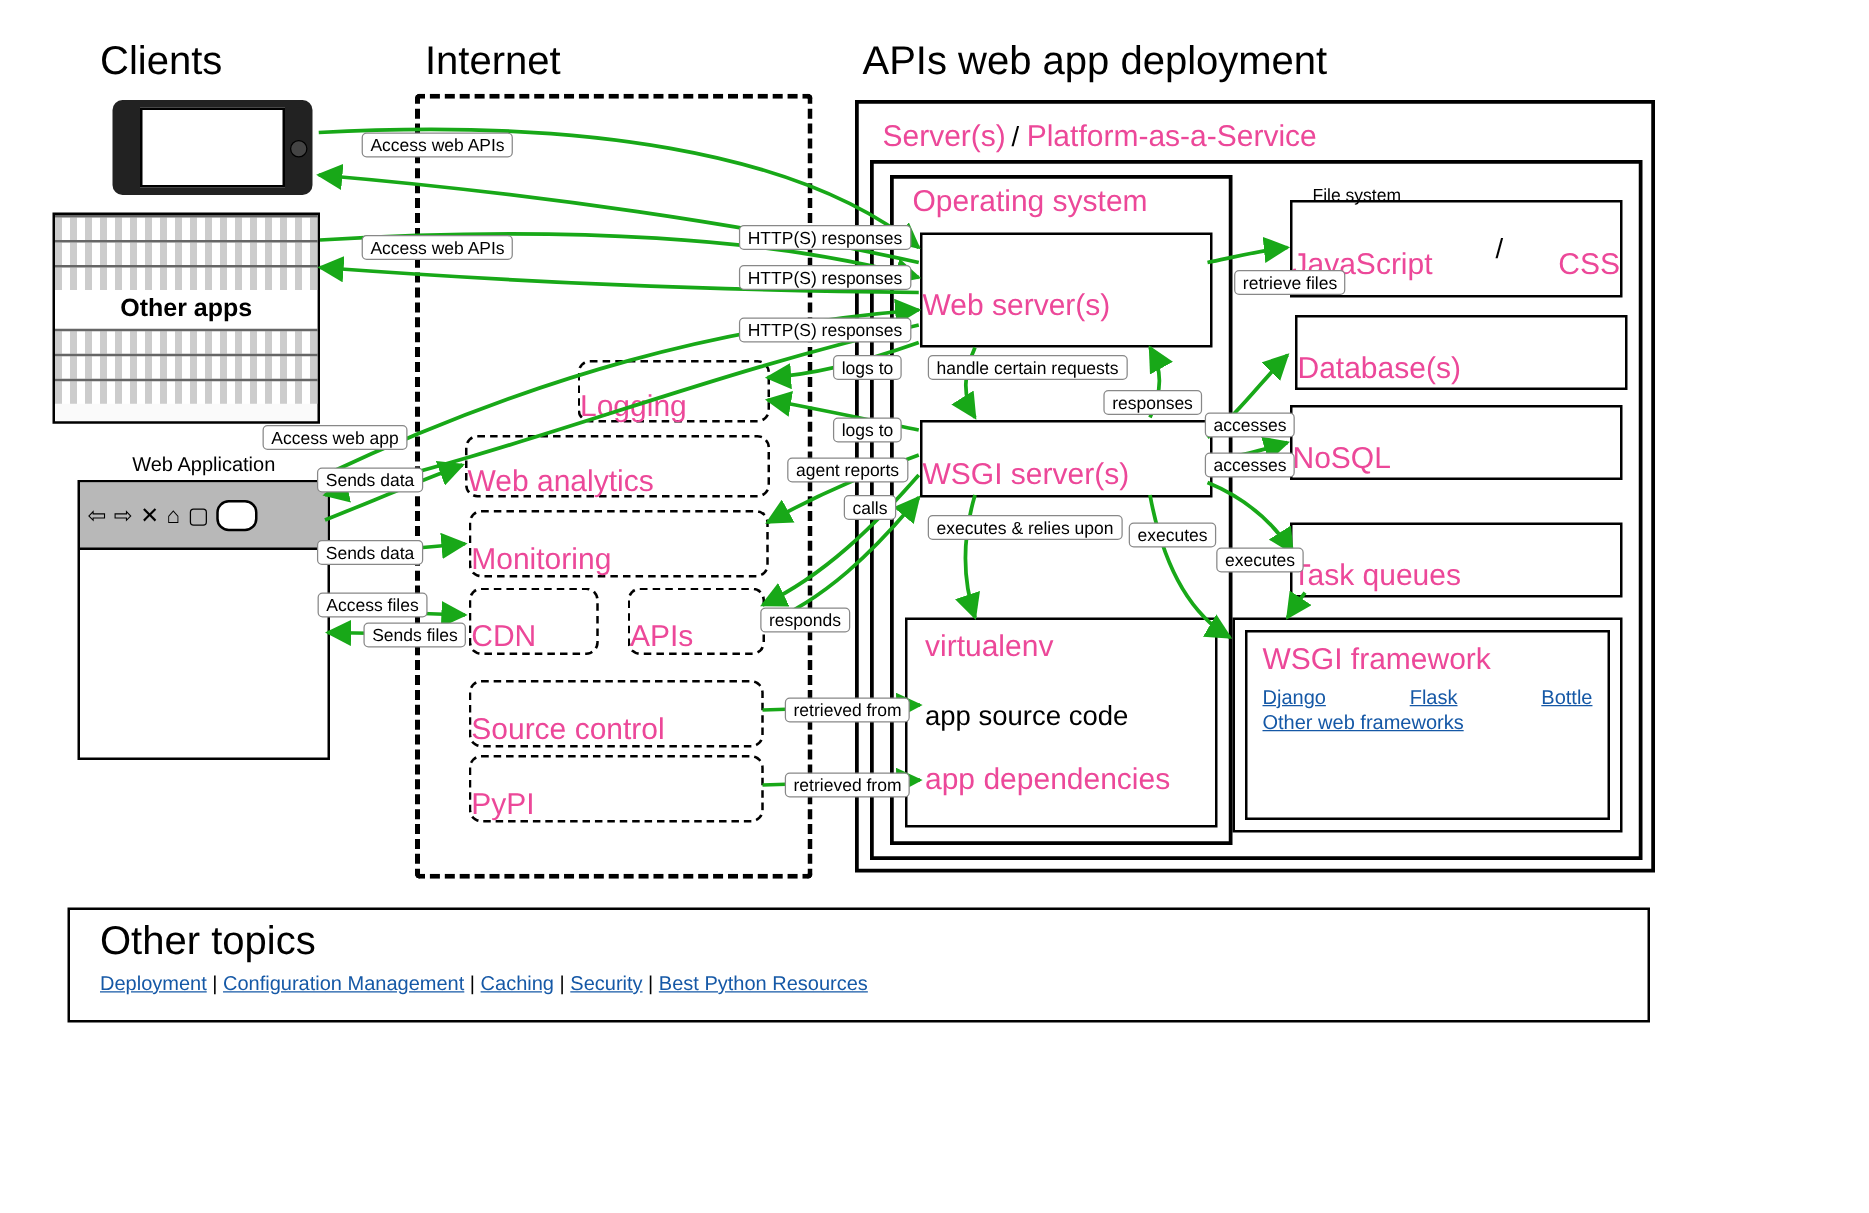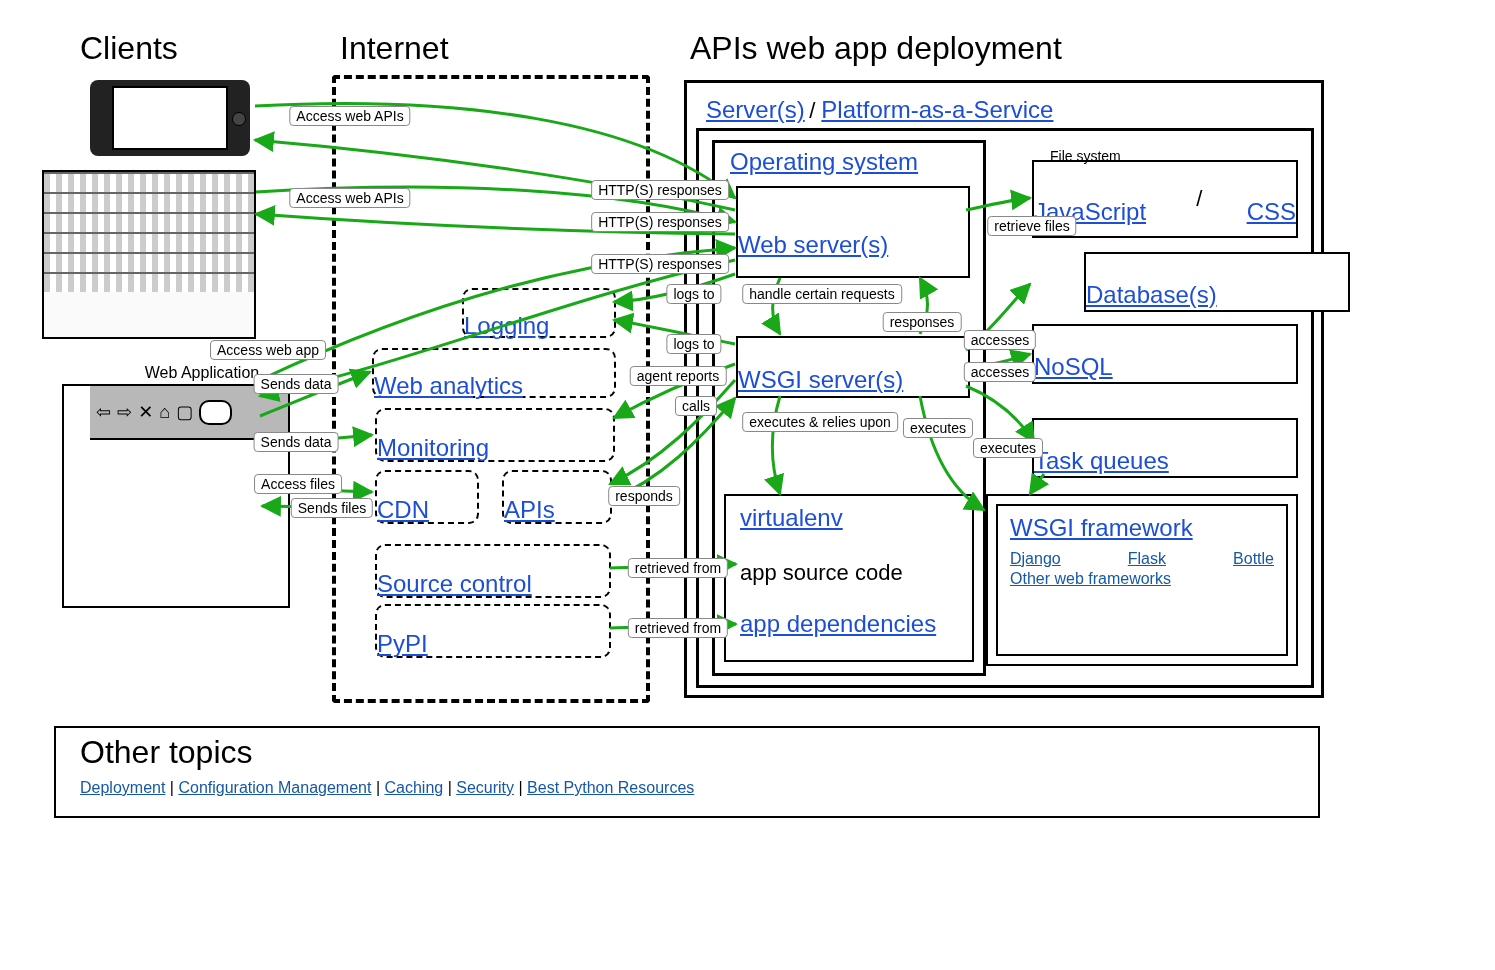--- a/index.html
+++ b/index.html
@@ -1,32 +1,32 @@
 <!DOCTYPE html>
 <html><head>
 <meta charset="utf-8">
 <style>
   html, body { margin: 0; padding: 0; background: #fff; }
   .canvas { position: relative; width: 1495px; height: 970px; font-family: "Comic Sans MS", "Comic Sans", cursive, sans-serif; }
   .hdr { position: absolute; font-size: 32px; }
   .solid-box { position: absolute; border: 2px solid #000; background: #fff; }
   .dashed-box { position: absolute; border: 2px dashed #000; background: #fff; border-radius: 10px; }
   .section-border { position: absolute; border: 3px solid #000; }
-  .purple-link { color: #1d4ed8; text-decoration: underline; font-size: 24px; margin-top: 25px; }
+  .purple-link { color: #ec4899; font-size: 24px; margin-top: 25px; }
   .blue-link   { color: #1558a6; text-decoration: underline; font-size: 16px; }
   .center-label { display: flex; align-items: center; justify-content: space-between; height: 100%; }
   .plain { font-size: 22px; }
   .edge-label { position: absolute; transform: translate(-50%, -50%); background: #fff; border: 1px solid #888; border-radius: 4px; padding: 1px 6px; font-family: sans-serif; font-size: 14px; white-space: nowrap; z-index: 200; }
   .fs-title { position: absolute; font-family: sans-serif; font-size: 14px; white-space: nowrap; }
   .phone { position: absolute; background: #222; border-radius: 8px; }
   .phone-screen { position: absolute; background: #fff; border: 2px solid #000; }
   .phone-btn { position: absolute; width: 12px; height: 12px; border-radius: 50%; background: #444; border: 1px solid #000; }
   .server-box { position: absolute; border: 2px solid #000; background: #fafafa; text-align: center; font-weight: bold; font-size: 20px; overflow: hidden; }
   .server-rack-line { height: 18px; border-top: 2px solid #666; background: repeating-linear-gradient(90deg,#ccc 0 6px,#fff 6px 12px); }
-  .browser { position: absolute; border: 2px solid #000; background: #fff; padding-left: 26px; }
+  .browser { position: absolute; border: 2px solid #000; background: #fff; }
   .browser-top { height: 44px; background: #b8b8b8; border-bottom: 2px solid #000; display: flex; align-items: center; gap: 6px; padding: 4px 6px; }
   .browser-title { position: absolute; top: -22px; width: 100%; text-align: center; font-family: sans-serif; font-size: 16px; }
   .browser-icons span { font-family: sans-serif; font-size: 18px; }
   .footer-box { position: absolute; border: 2px solid #000; padding: 6px 24px; }
   .svg-layer { position: absolute; top: 0; left: 0; z-index: 50; }
   
   .svg-layer { z-index: 100; }
   .hdr, .solid-box, .dashed-box, .section-border, .footer-box, .browser, .server-box, .phone { z-index: 10; }
 </style>
 </head>
@@ -40,20 +40,21 @@
 
   <div class="phone" style="left:90px; top:80px; width:160px; height:76px">
     <div class="phone-screen" style="left:22px; top:6px; width:112px; height:60px"></div>
     <div class="phone-btn" style="right:4px; top:32px"></div>
   </div>
 
   <div class="server-box" style="left:42px; top:170px; width:210px; height:165px;">
     <div class="server-rack-line"></div>
       <div class="server-rack-line"></div>
       <div class="server-rack-line"></div>
+    <div style="background:#fff; padding:4px 0">Other apps</div>
     <div class="server-rack-line"></div>
       <div class="server-rack-line"></div>
       <div class="server-rack-line"></div>
   </div>
 
   <div class="browser" style="left:62px; top:384px; width:198px; height:220px">
     <div class="browser-title">Web Application</div>
     <div class="browser-top browser-icons">
       <span>⇦</span>
       <span>⇨</span>
@@ -132,21 +133,21 @@
 
   <div class="section-border" style="left:1032px; top:160px; width:262px; height:74px; border-width:2px">
     <div class="center-label">
       <a class="purple-link">JavaScript</a>
       <span class="plain">&nbsp;/</span>
       <a class="purple-link">CSS</a>
     </div>
   </div>
   <div class="fs-title" style="left:1046px; top:148px; background:#fff; padding:0 4px">File system</div>
 
-  <div class="solid-box" style="left:1084px; top:252px; width:262px; height:56px">
+  <div class="solid-box" style="left:1036px; top:252px; width:262px; height:56px">
     <div class="center-label">
         <a class="purple-link">Database(s)</a>
       </div>
   </div>
   <div class="solid-box" style="left:1032px; top:324px; width:262px; height:56px">
     <div class="center-label">
         <a class="purple-link">NoSQL</a>
       </div>
   </div>
   <div class="solid-box" style="left:1032px; top:418px; width:262px; height:56px">

